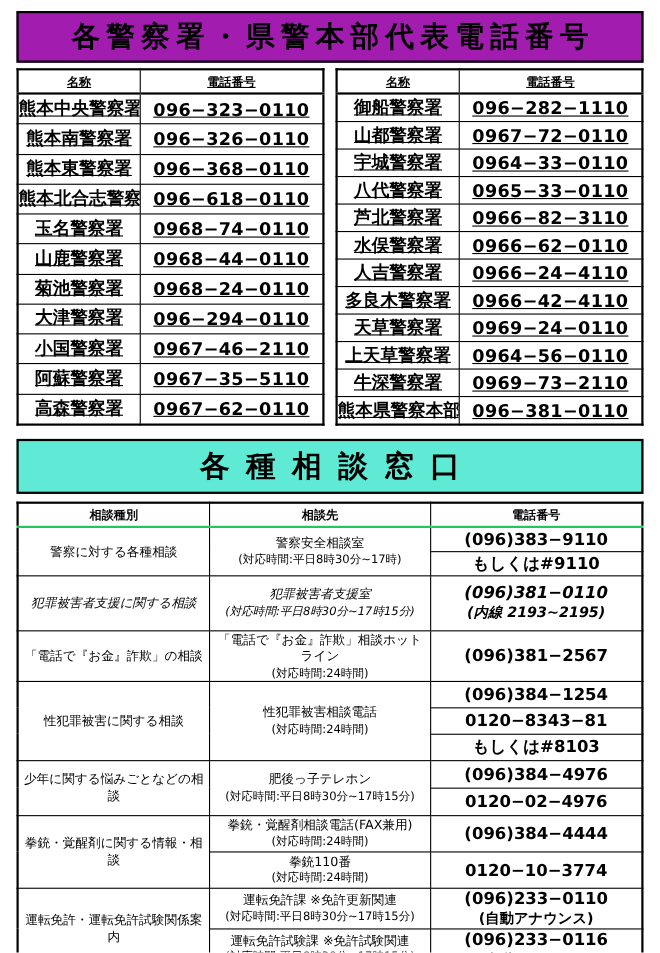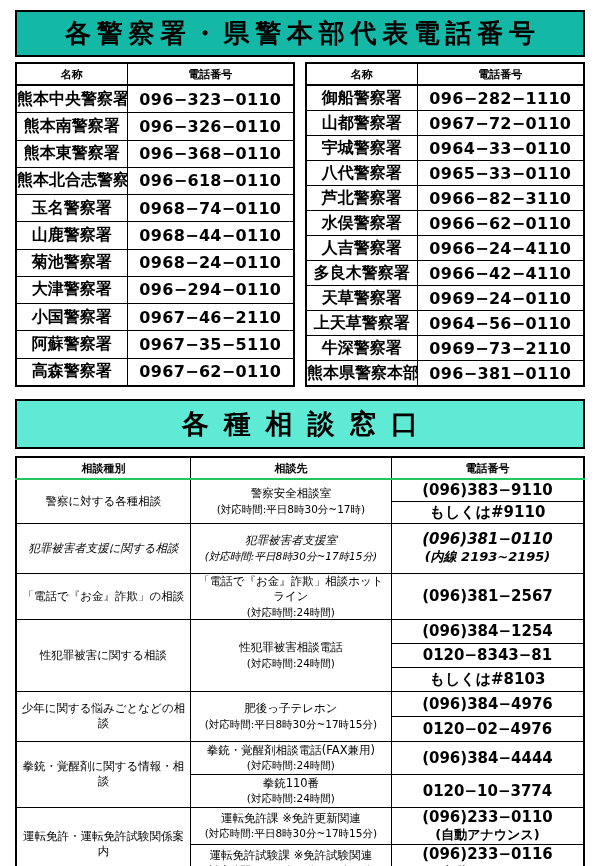--- a/index.html
+++ b/index.html
@@ -13,39 +13,39 @@
   .page { width: 600px; height: 866px; box-sizing: border-box; padding: 10px 15px 0 15px; overflow: hidden; }
 
   .title-box {
     border: 2px solid #000;
     box-sizing: border-box;
     display: flex; align-items: center; justify-content: center;
     font-weight: bold;
   }
   .title1 {
     height: 47px;
-    background: #14b8a6;
+    background: #a21caf;
     font-size: 26px;
     letter-spacing: 0.22em; text-indent: 0.22em;
   }
   .title2 {
     height: 50px;
     background: #5eead4;
     font-size: 27px;
     letter-spacing: 0.55em; text-indent: 0.55em;
     margin-top: 12px;
   }
 
   .police-tables { display: flex; gap: 10px; margin-top: 5px; }
   table { border-collapse: collapse; table-layout: fixed; }
   .ptable { width: 280px; border: 2px solid #000; }
   .ptable th, .ptable td {
     border: 1px solid #000;
     text-align: center; vertical-align: middle;
-    padding: 0; overflow: hidden; white-space: nowrap;
+    padding: 0; overflow: hidden; white-space: nowrap; text-decoration: underline;
   }
   .ptable thead th { height: 20px; font-size: 11px; font-weight: bold; border-bottom: 2px solid #000; }
   .ptable tbody td { height: 24px; font-weight: bold; }
   .ptable .name  { font-size: 16px; }
   .ptable .phone { font-size: 16px; letter-spacing: 0.02em; }
 
   .ctable { width: 570px; border: 2px solid #000; margin-top: 7px; }
   .ctable th, .ctable td {
     border: 1px solid #000;
     text-align: center; vertical-align: middle;

